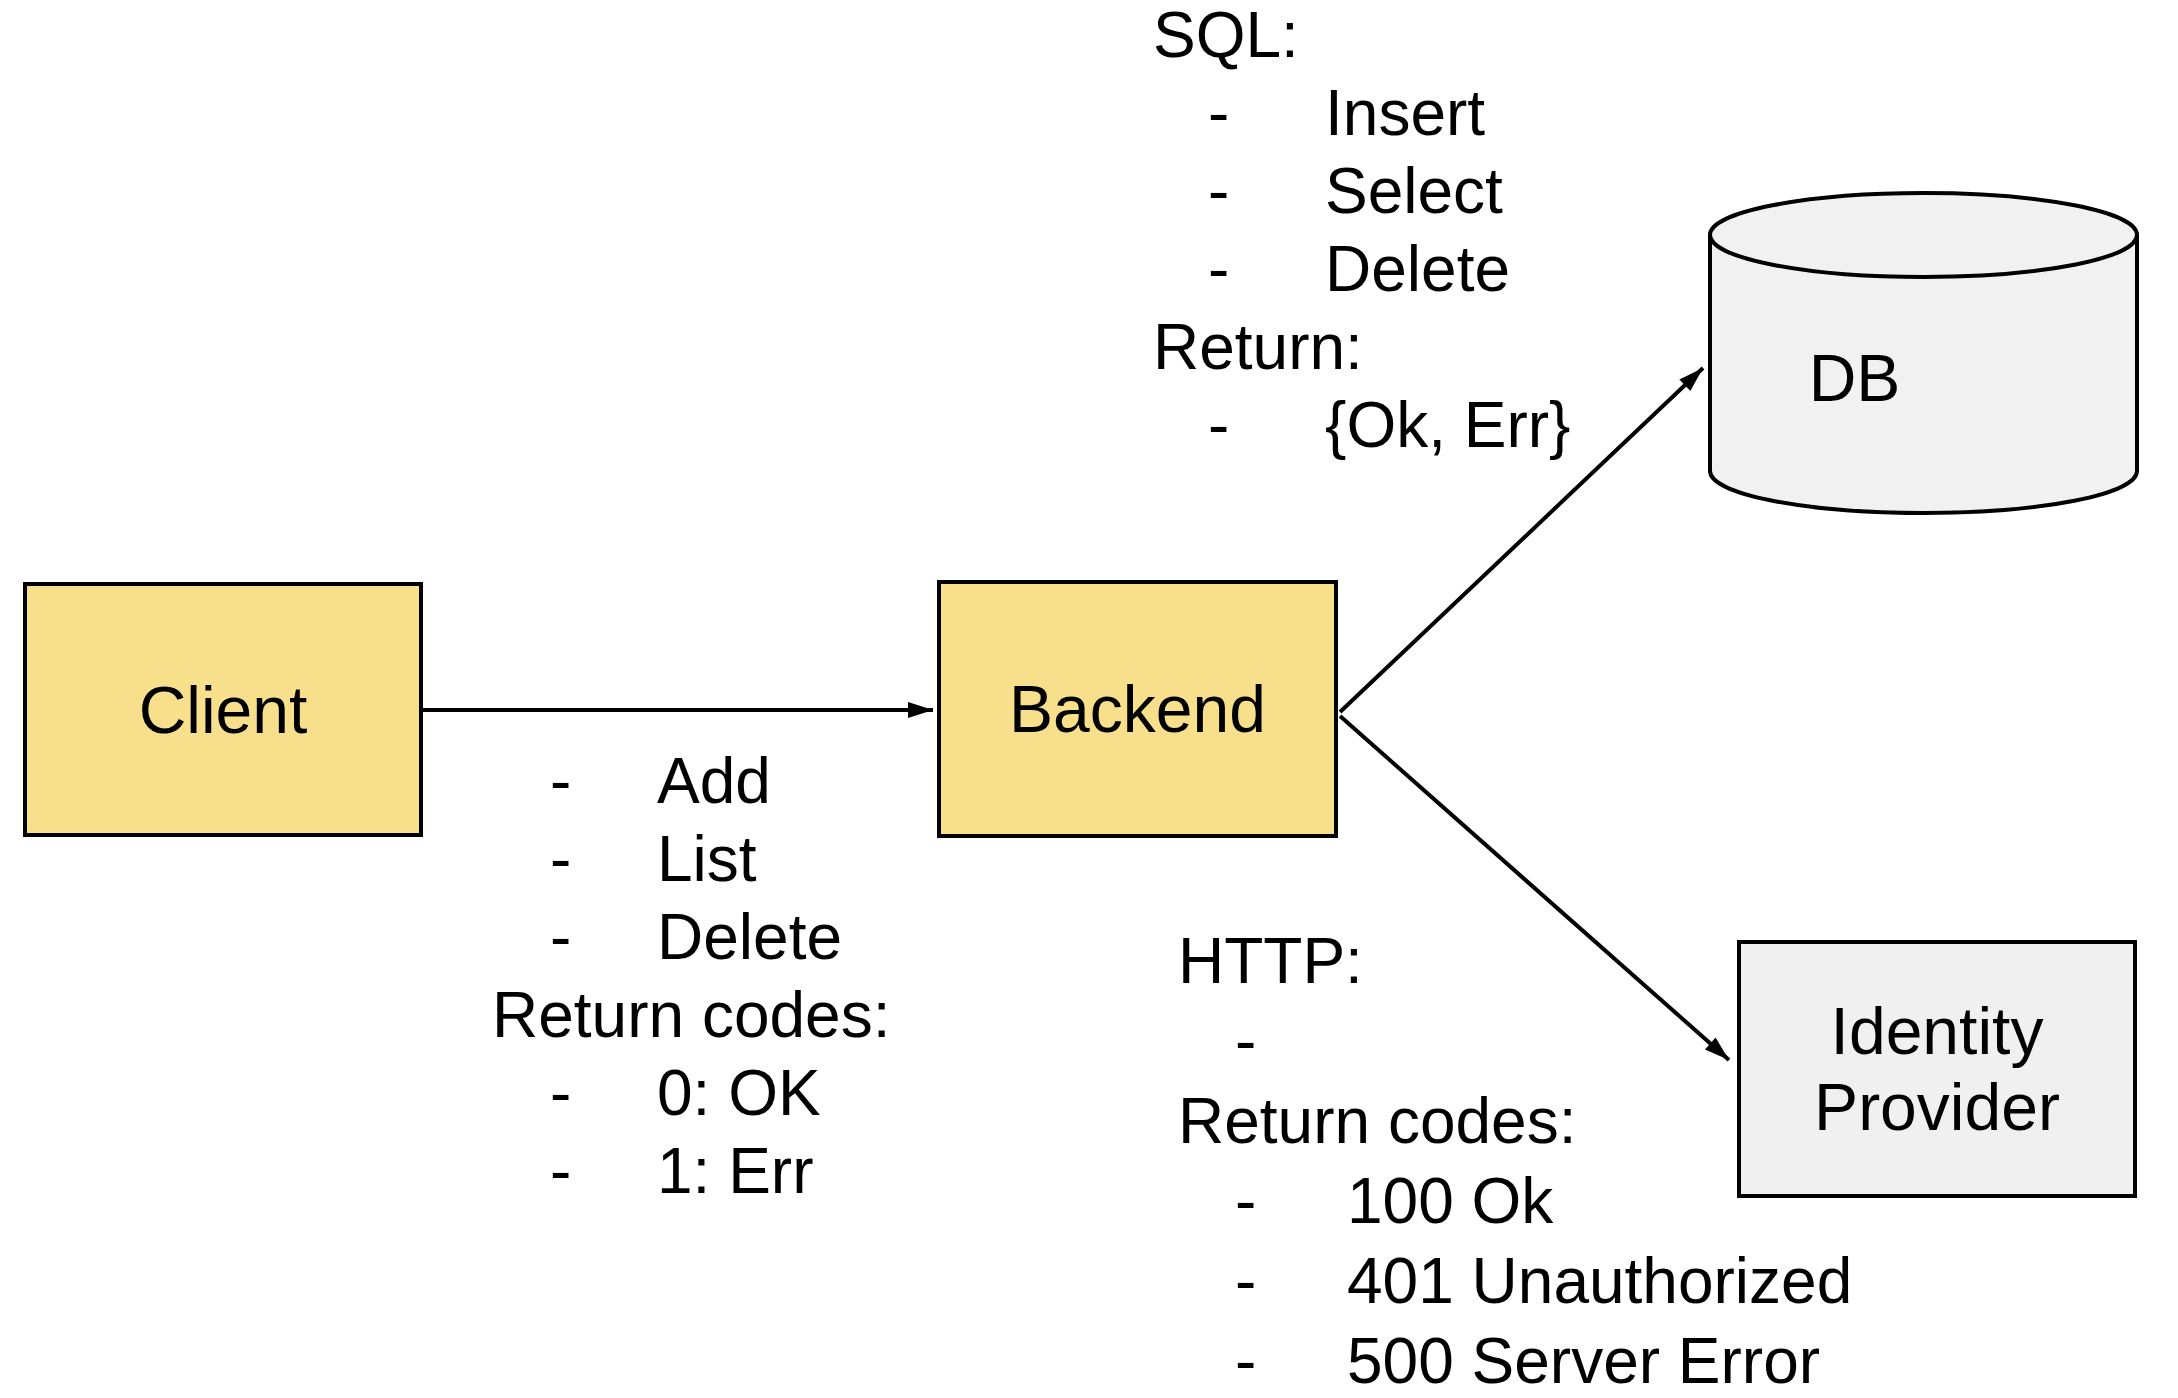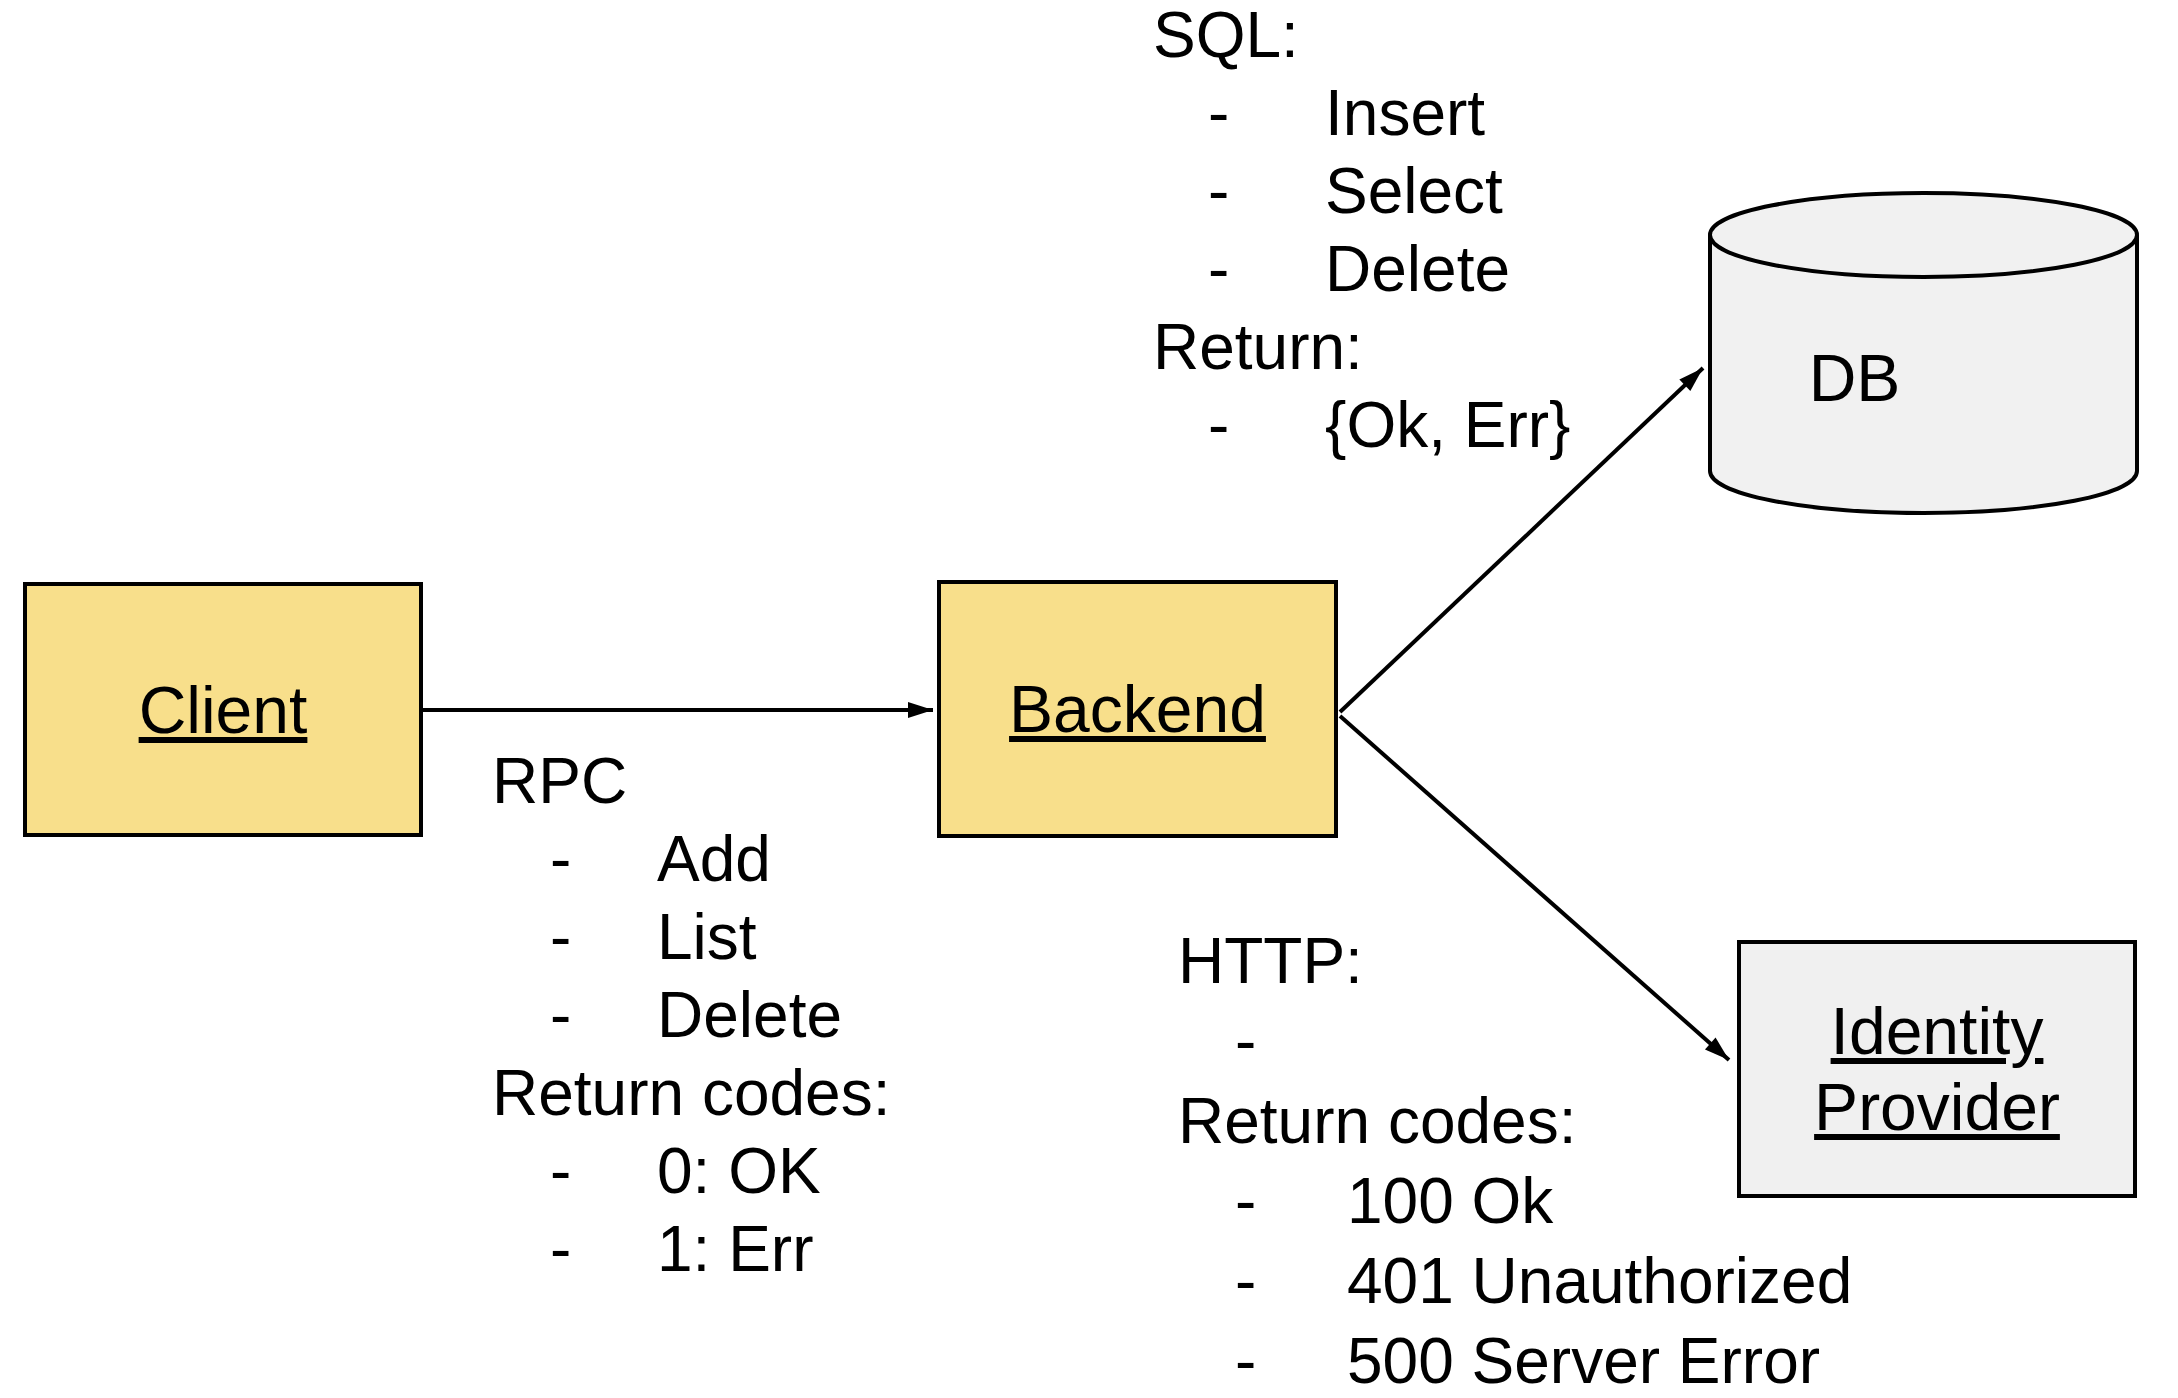--- a/index.html
+++ b/index.html
@@ -4,21 +4,21 @@
 <style>
   html,body{margin:0;padding:0;background:#ffffff;}
   .canvas{
     position:relative;width:2178px;height:1398px;overflow:hidden;background:#ffffff;
     font-family:"Liberation Sans","DejaVu Sans",sans-serif;color:#000;
   }
   svg.layer{position:absolute;left:0;top:0;width:2178px;height:1398px;}
   .node{
     position:absolute;box-sizing:border-box;border:4px solid #000;
     display:flex;align-items:center;justify-content:center;
-    font-size:66px;text-align:center;text-decoration:underline;
+    font-size:66px;text-align:center;
   }
   .node-yellow{background:#F8DF8B;}
   .node-gray{background:#F0F0F0;}
   .node-client{left:23px;top:582px;width:400px;height:255px;}
   .node-backend{left:937px;top:580px;width:401px;height:258px;text-align:center;}
   .node-idp{left:1737px;top:940px;width:400px;height:258px;line-height:76px;padding:0 40px;}
   .db-label{
     position:absolute;left:1641px;top:339px;width:427px;height:78px;
     font-size:66px;text-align:center;line-height:78px;
   }
@@ -82,21 +82,20 @@
       <span class="txt">Delete</span>
     </div>
     <div class="line title">Return:</div>
     <div class="line item">
       <span class="dash">-</span>
       <span class="txt">{Ok, Err}</span>
     </div>
   </div>
 
   <div class="annot annot-rpc">
-    <div class="line title">RPC</div>
     <div class="line item">
       <span class="dash">-</span>
       <span class="txt">Add</span>
     </div>
     <div class="line item">
       <span class="dash">-</span>
       <span class="txt">List</span>
     </div>
     <div class="line item">
       <span class="dash">-</span>

